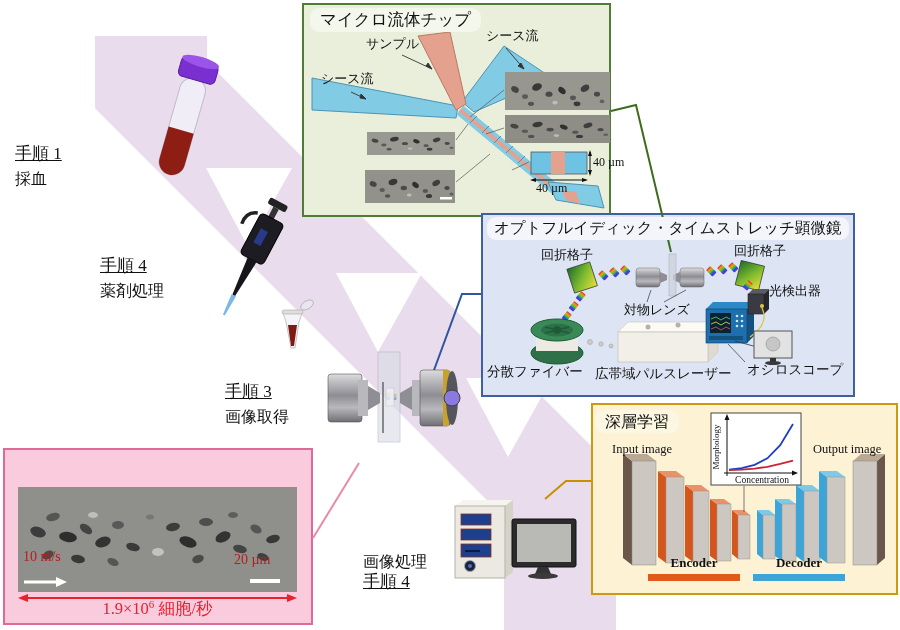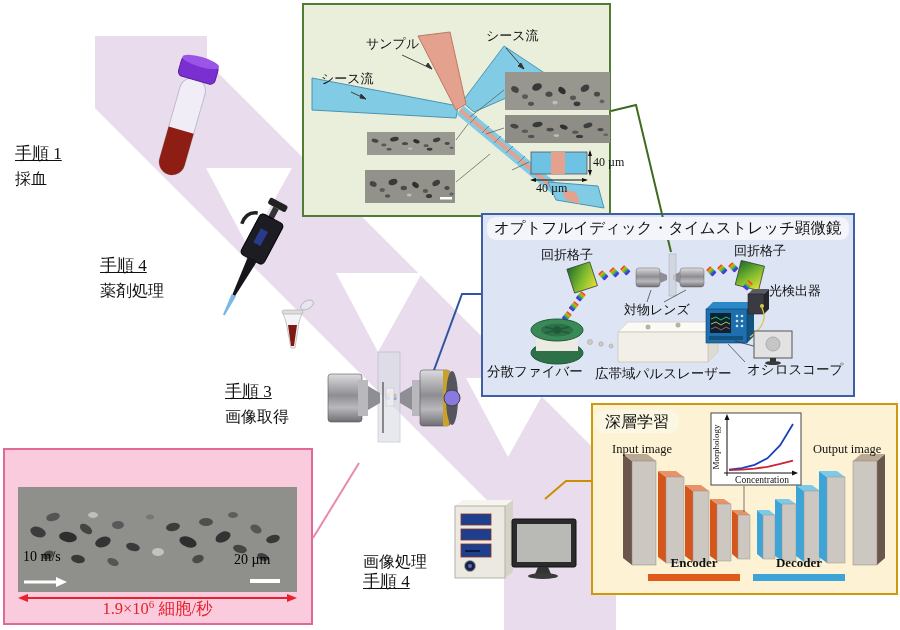--- a/index.html
+++ b/index.html
@@ -6,21 +6,21 @@
   #fig{position:relative;width:900px;height:630px;overflow:hidden;background:#fff;
        font-family:"Liberation Serif","DejaVu Serif",serif;color:#111;}
   #fig svg{position:absolute;left:0;top:0;}
   .lyr0{z-index:0;} .lyr2{z-index:2;pointer-events:none;}
   .box{position:absolute;z-index:1;border:2px solid;box-sizing:border-box;}
   .txt{position:absolute;z-index:3;white-space:nowrap;line-height:1.15;}
   .pill{position:absolute;z-index:3;white-space:nowrap;border-radius:9px;padding:2px 10px;line-height:1.2;}
   .ul{text-decoration:underline;}
   .ctr{text-align:center;}
   .sup{font-size:11px;vertical-align:super;line-height:0;}
-  .w{color:#000000;}
+  .w{color:#b91c1c;}
   .bold{font-weight:bold;}
 </style>
 </head>
 <body>
 
 <div id="fig">
 
   <svg class="lyr0" width="900" height="630" viewBox="0 0 900 630">
     <path d="M151,36 L151,85 L560,494 L560,634" fill="none" style="stroke:var(--band)" stroke-width="112" stroke-linejoin="miter"></path>
     <g fill="#ffffff">
@@ -369,20 +369,21 @@
 
   <div class="txt ul" style="left:15px;top:144px;font-size:17px;">手順 1</div>
   <div class="txt" style="left:15px;top:170px;font-size:16px;">採血</div>
   <div class="txt ul" style="left:100px;top:256px;font-size:17px;">手順 4</div>
   <div class="txt" style="left:100px;top:282px;font-size:16px;">薬剤処理</div>
   <div class="txt ul" style="left:225px;top:382px;font-size:17px;">手順 3</div>
   <div class="txt" style="left:225px;top:408px;font-size:16px;">画像取得</div>
   <div class="txt ul" style="left:363px;top:527px;font-size:17px;margin-top:45px;">手順 4</div>
   <div class="txt" style="left:363px;top:553px;font-size:16px;">画像処理</div>
 
+  <div class="pill" style="left:310px;top:8px;font-size:16.5px;background:var(--green-pill);">マイクロ流体チップ</div>
   <div class="txt" style="left:366px;top:37px;font-size:13px;">サンプル</div>
   <div class="txt" style="left:486px;top:29px;font-size:13px;">シース流</div>
   <div class="txt" style="left:321px;top:72px;font-size:13px;">シース流</div>
   <div class="txt" style="left:593px;top:156px;font-size:12px;">40 µm</div>
   <div class="txt" style="left:536px;top:182px;font-size:12px;">40 µm</div>
 
   <div class="pill" style="left:487px;top:217px;font-size:15.5px;background:var(--blue-pill);padding:2px 7px;">オプトフルイディック・タイムストレッチ顕微鏡</div>
   <div class="txt" style="left:541px;top:248px;font-size:13px;">回折格子</div>
   <div class="txt" style="left:734px;top:244px;font-size:13px;">回折格子</div>
   <div class="txt" style="left:769px;top:284px;font-size:13px;">光検出器</div>

